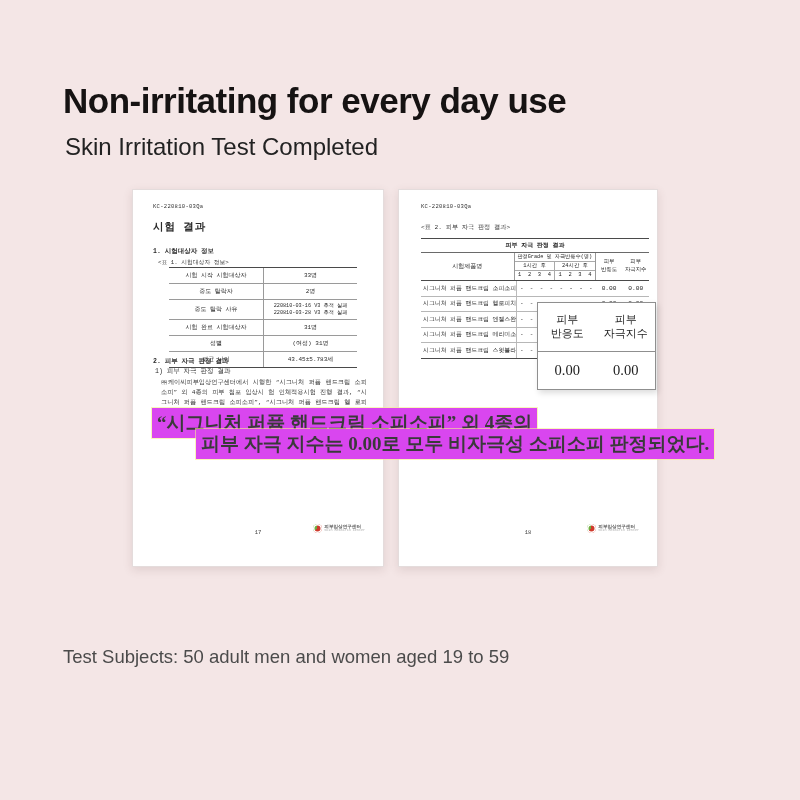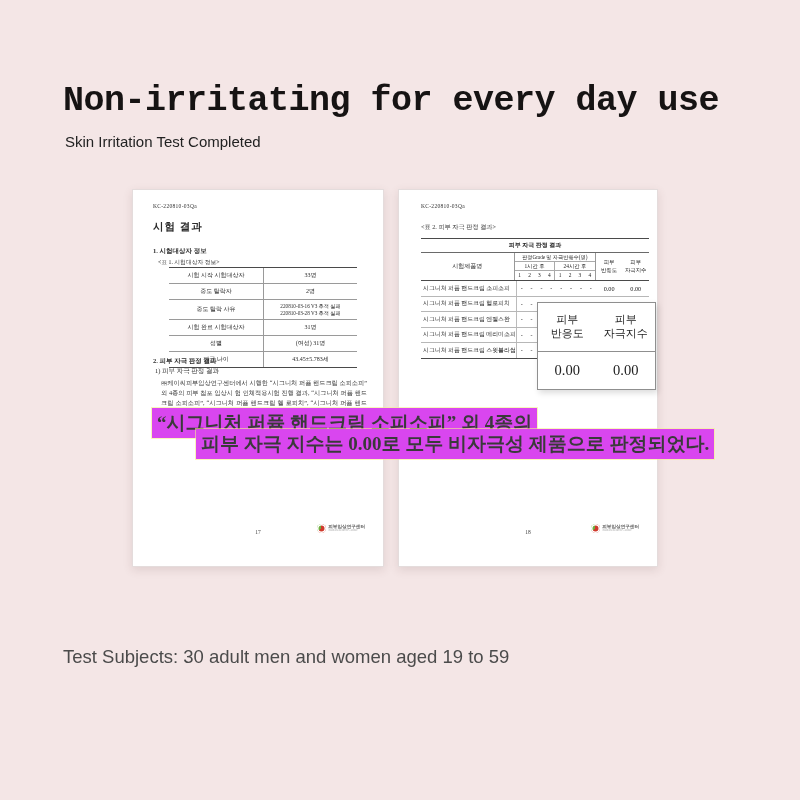--- a/index.html
+++ b/index.html
@@ -6,35 +6,35 @@
   .root {
     position:relative; width:800px; height:800px;
     background:#f4e6e6; overflow:hidden;
     font-family:"Liberation Sans", sans-serif;
   }
   .abs { position:absolute; }
 
   
   .title {
     left:63px; top:81px;
-    font-family:Liberation Mono, monospace;
+    font-family:Liberation Sans, sans-serif;
     font-weight:bold; font-size:35px; letter-spacing:-0.5px;
     color:#161313;
   }
-  .subtitle { left:65px; top:133px; font-size:15px; color:#222; }
+  .subtitle { left:65px; top:133px; font-size:24px; color:#222; }
 
   
   .page {
     background:#ffffff; border:1px solid #e4dcdc;
     box-shadow:0 3px 9px rgba(96,62,62,0.14);
     z-index:1;
   }
   .page-left  { left:132px; top:189px; width:250px; height:376px; }
   .page-right { left:398px; top:189px; width:258px; height:376px; }
-  .doc { color:#2a2a2a; font-family:Liberation Serif, serif; }
+  .doc { color:#2a2a2a; font-family:Liberation Mono, monospace; }
   .doc-code { left:20px; top:13px; font-size:5.5px; letter-spacing:0.3px; color:#333; }
   .doc-h1 { left:20px; top:30px; font-size:10.5px; font-weight:bold; letter-spacing:1px; }
   .doc-sec { font-size:6.5px; font-weight:bold; }
   .doc-cap { font-size:5.8px; color:#333; }
   .pageno { left:0; right:0; top:339px; text-align:center; font-size:5.5px; color:#444; }
 
   
   .t1 { left:36px; top:77px; width:188px;
         border-top:1.5px solid #4a4a4a; border-bottom:1.5px solid #4a4a4a;
         font-size:6px; }
@@ -297,19 +297,19 @@
         <span>자극지수</span>
       </div>
     </div>
     <div class="callout-vals">
       <div class="callout-val">0.00</div>
       <div class="callout-val">0.00</div>
     </div>
   </div>
 
   <div class="abs hl hl1">“시그니처 퍼퓸 핸드크림 소피소피” 외 4종의</div>
-  <div class="abs hl hl2">피부 자극 지수는 0.00로 모두 비자극성 제품으로 판정되었다.</div>
+  <div class="abs hl hl2">피부 자극 지수는 0.00로 모두 비자극성 소피소피 판정되었다.</div>
 
   <div class="abs footer">
-    <div>Test Subjects: 30 adult men and women aged 19 to 59</div>
+    <div>Test Subjects: 50 adult men and women aged 19 to 59</div>
   </div>
 
 </div>
 
 </body></html>

